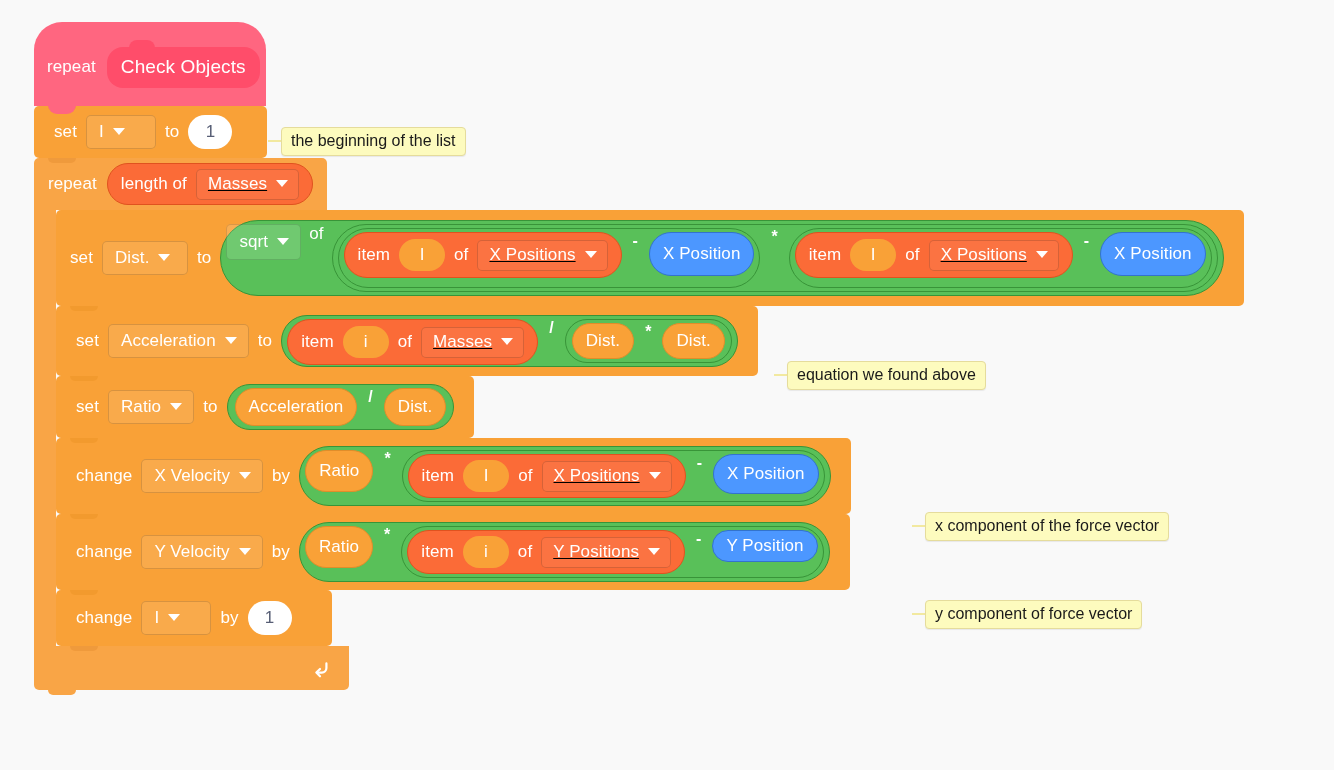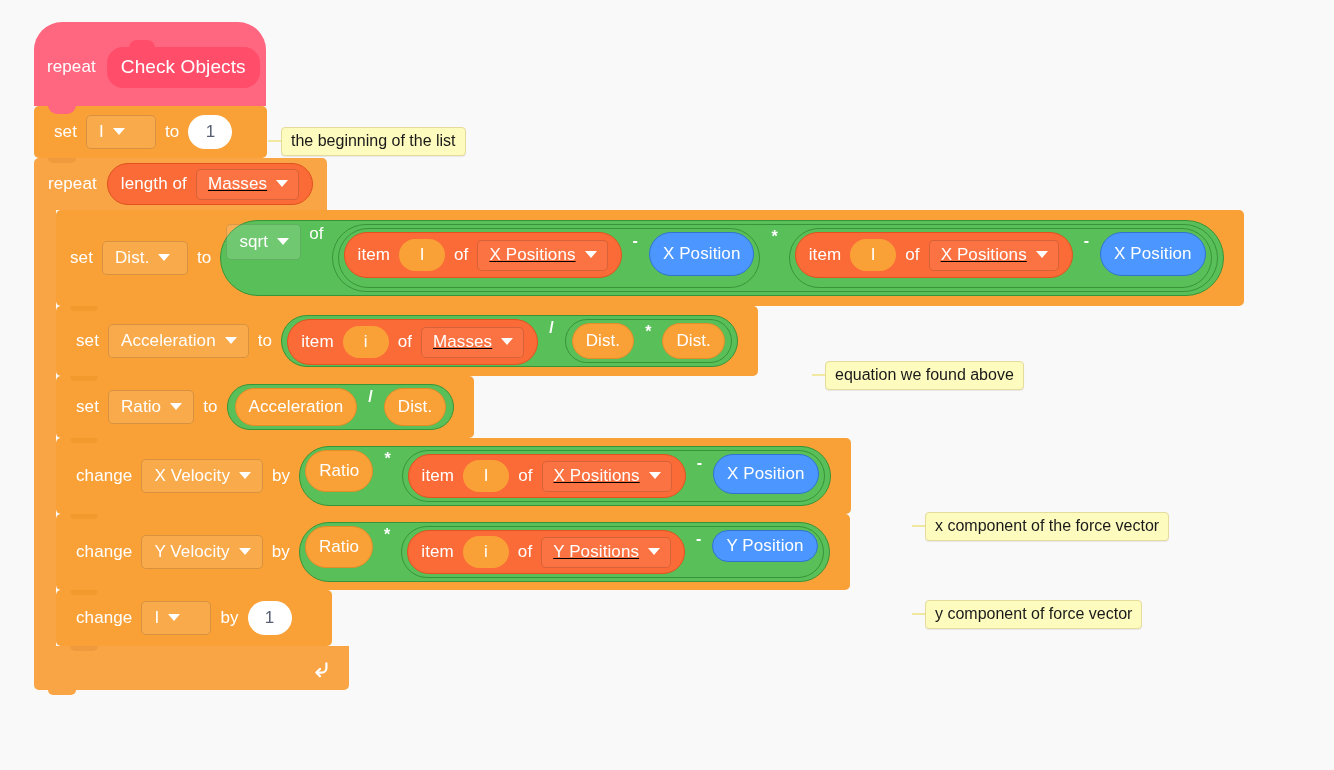--- a/index.html
+++ b/index.html
@@ -558,21 +558,21 @@
     </div>
   </div>
 
 </div>
 
 <div class="comment" style="left:268px; top:128px;">
   <span class="comment-line"></span>
   <span class="comment-bubble">the beginning of the list</span>
 </div>
 
-<div class="comment" style="left:812px; top:362px;">
+<div class="comment" style="left:774px; top:362px;">
   <span class="comment-line"></span>
   <span class="comment-bubble">equation we found above</span>
 </div>
 
 <div class="comment" style="left:912px; top:513px;">
   <span class="comment-line"></span>
   <span class="comment-bubble">x component of the force vector</span>
 </div>
 
 <div class="comment" style="left:912px; top:601px;">

